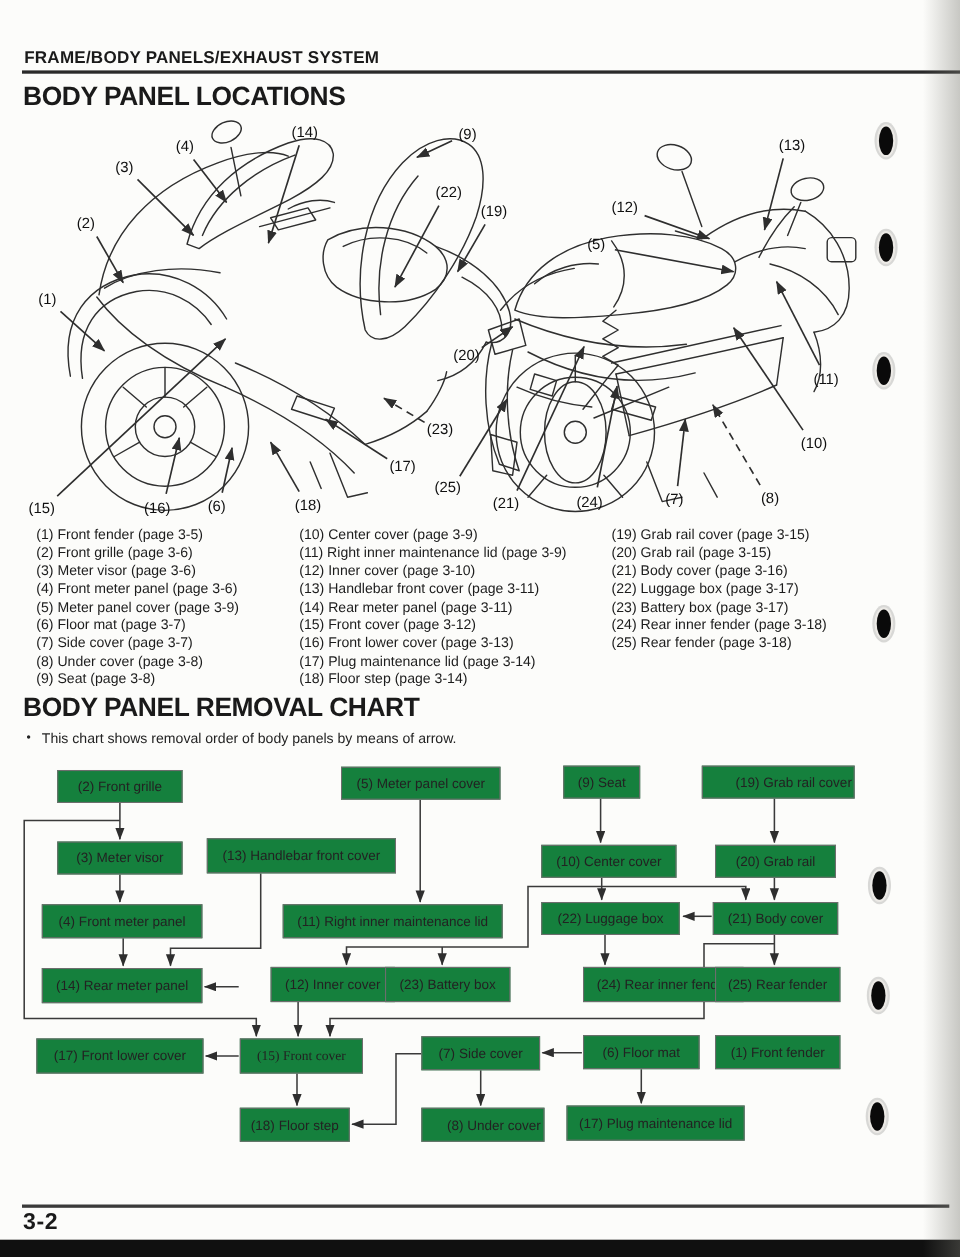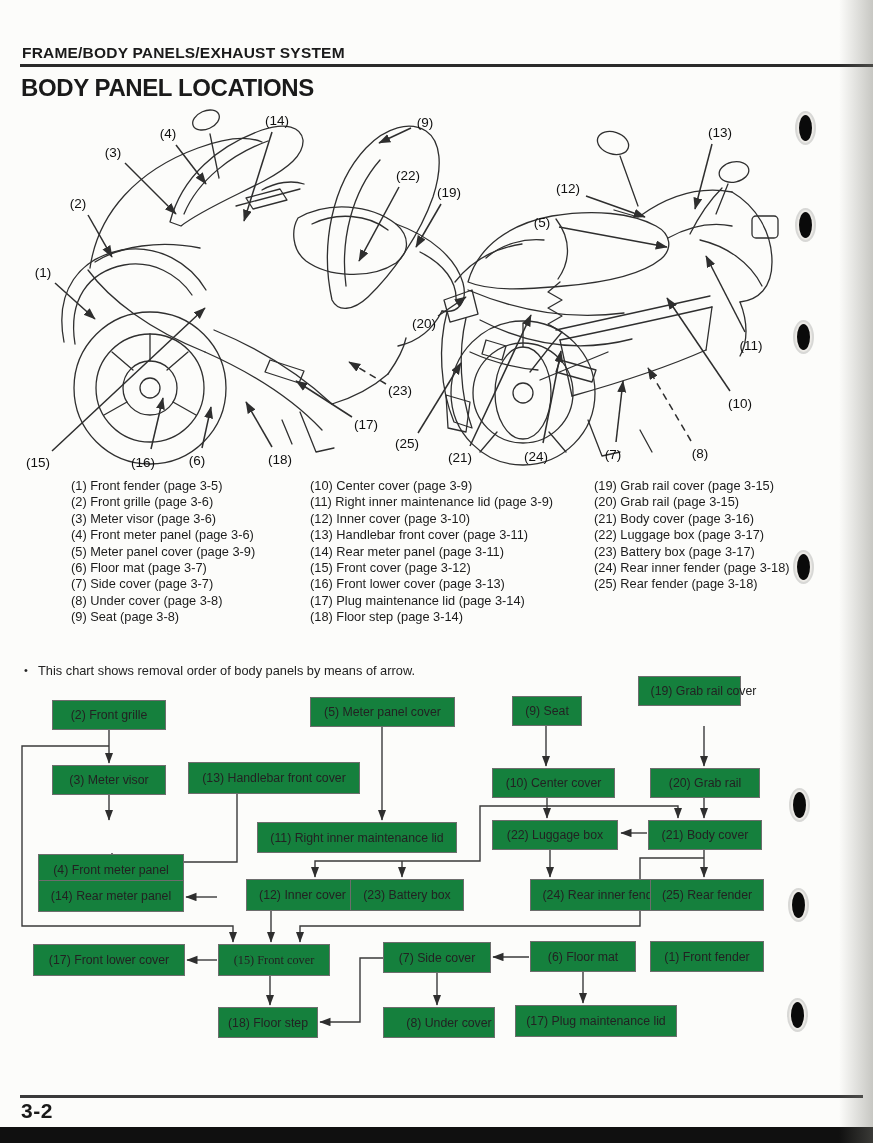--- a/index.html
+++ b/index.html
@@ -6,21 +6,21 @@
   .page{position:relative;width:873px;height:1143px;background:#fcfcfa;
         font-family:"Liberation Sans", sans-serif;color:#1a1a1a;overflow:hidden;}
   .abs{position:absolute;}
   .header-title{left:22px;top:44px;font-size:15.5px;font-weight:bold;letter-spacing:.2px;}
   .header-rule{left:20px;top:64px;width:853px;height:3px;background:#2a2a2a;}
   .section-title-1{left:21px;top:74px;font-size:24px;font-weight:bold;letter-spacing:-.4px;}
   .section-title-2{left:21px;top:630px;font-size:24px;font-weight:bold;letter-spacing:-.4px;}
   .note{left:24px;top:663px;font-size:12.8px;color:#222;}
   .note .bullet{display:inline-block;width:14px;font-size:11px;vertical-align:1px;}
   .parts-col{top:478px;font-size:12.8px;line-height:16.4px;color:#1c1c1c;}
-  .part-item{white-space:nowrap;margin-left:38px;}
+  .part-item{white-space:nowrap;}
   #col0{left:33px;} #col1{left:272px;} #col2{left:556px;}
   svg#art{left:0;top:0;width:873px;height:1143px;z-index:2;}
   .sline{fill:none;stroke:#2f2f2f;stroke-width:1.3;stroke-linecap:round;stroke-linejoin:round;}
   .sfill{fill:#fcfcfa;stroke:#2f2f2f;stroke-width:1.3;}
   .conn{fill:none;stroke:#3a3a3a;stroke-width:1.4;}
   .callout-line{fill:none;stroke:#2e2e2e;stroke-width:1.5;}
   .dashed{stroke-dasharray:7 5;}
   .cbox{position:absolute;z-index:3;border:1.5px solid #6d6d6d;background:#15803d;box-sizing:border-box;
         display:flex;align-items:center;justify-content:center;text-align:center;
         font-size:12.3px;color:#222;white-space:nowrap;}
@@ -206,34 +206,35 @@
   <div id="col2" class="abs parts-col">
       <div class="part-item">(19) Grab rail cover (page 3-15)</div>
       <div class="part-item">(20) Grab rail (page 3-15)</div>
       <div class="part-item">(21) Body cover (page 3-16)</div>
       <div class="part-item">(22) Luggage box (page 3-17)</div>
       <div class="part-item">(23) Battery box (page 3-17)</div>
       <div class="part-item">(24) Rear inner fender (page 3-18)</div>
       <div class="part-item">(25) Rear fender (page 3-18)</div>
     </div>
 
+  <div class="abs section-title-2">BODY PANEL REMOVAL CHART</div>
   <div class="abs note">
     <span class="bullet">•</span><span>This chart shows removal order of body panels by means of arrow.</span>
   </div>
 
   <div id="chart-boxes">
       <div class="cbox" style="left: 52px; top: 700px; width: 114px; height: 30px;">(2) Front grille</div>
       <div class="cbox" style="left: 310px; top: 697px; width: 145px; height: 30px;">(5) Meter panel cover</div>
       <div class="cbox" style="left: 512px; top: 696px; width: 70px; height: 30px;">(9) Seat</div>
-      <div class="cbox" style="left: 638px; top: 676px; width: 103px; height: 30px; padding-left: 28px;">(19) Grab rail cover</div>
+      <div class="cbox" style="left: 638px; top: 696px; width: 139px; height: 30px; padding-left: 28px;">(19) Grab rail cover</div>
       <div class="cbox" style="left: 52px; top: 765px; width: 114px; height: 30px;">(3) Meter visor</div>
       <div class="cbox" style="left: 188px; top: 762px; width: 172px; height: 32px;">(13) Handlebar front cover</div>
       <div class="cbox" style="left: 492px; top: 768px; width: 123px; height: 30px;">(10) Center cover</div>
       <div class="cbox" style="left: 650px; top: 768px; width: 110px; height: 30px;">(20) Grab rail</div>
-      <div class="cbox" style="left: 38px; top: 822px; width: 146px; height: 31px; margin-top: 32px;">(4) Front meter panel</div>
+      <div class="cbox" style="left: 38px; top: 822px; width: 146px; height: 31px;">(4) Front meter panel</div>
       <div class="cbox" style="left: 257px; top: 822px; width: 200px; height: 31px;">(11) Right inner maintenance lid</div>
       <div class="cbox" style="left: 492px; top: 820px; width: 126px; height: 30px;">(22) Luggage box</div>
       <div class="cbox" style="left: 648px; top: 820px; width: 114px; height: 30px;">(21) Body cover</div>
       <div class="cbox" style="left: 38px; top: 880px; width: 146px; height: 32px;">(14) Rear meter panel</div>
       <div class="cbox" style="left: 218px; top: 879px; width: 113px; height: 32px; margin-left: 28px;">(12) Inner cover</div>
       <div class="cbox" style="left: 350px; top: 879px; width: 114px; height: 32px;">(23) Battery box</div>
       <div class="cbox" style="left: 486px; top: 879px; width: 146px; height: 32px; margin-left: 44px;">(24) Rear inner fender</div>
       <div class="cbox" style="left: 650px; top: 879px; width: 114px; height: 32px;">(25) Rear fender</div>
       <div class="cbox" style="left: 33px; top: 944px; width: 152px; height: 32px;">(17) Front lower cover</div>
       <div class="cbox" style="left: 218px; top: 944px; width: 112px; height: 32px; font-family: Liberation Serif, serif;">(15) Front cover</div>

